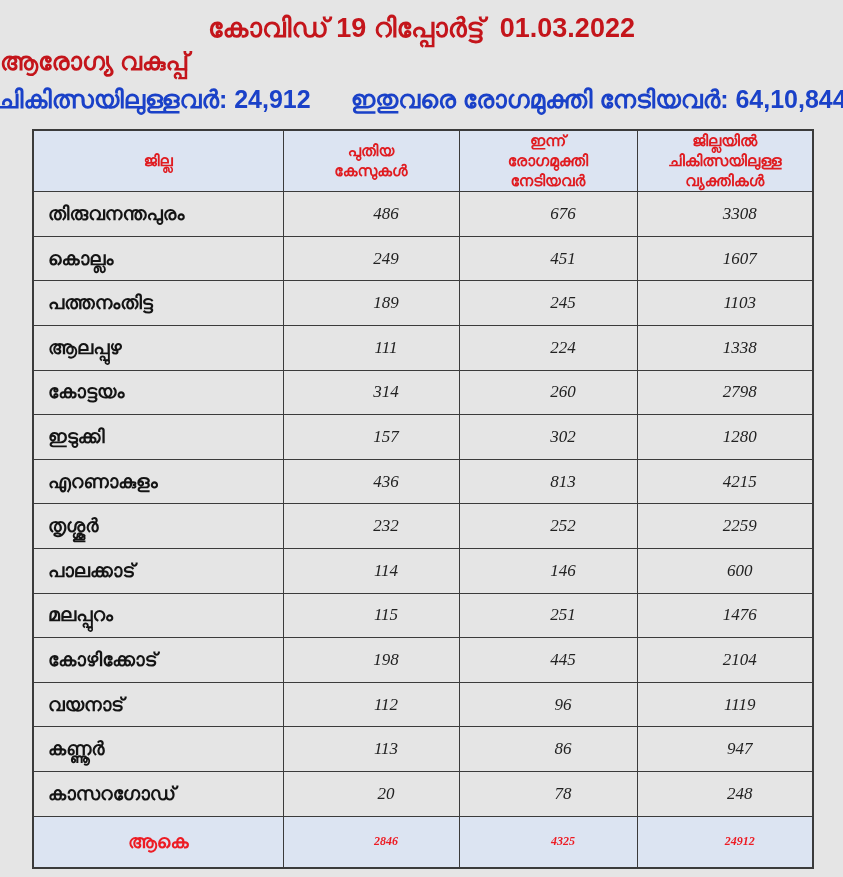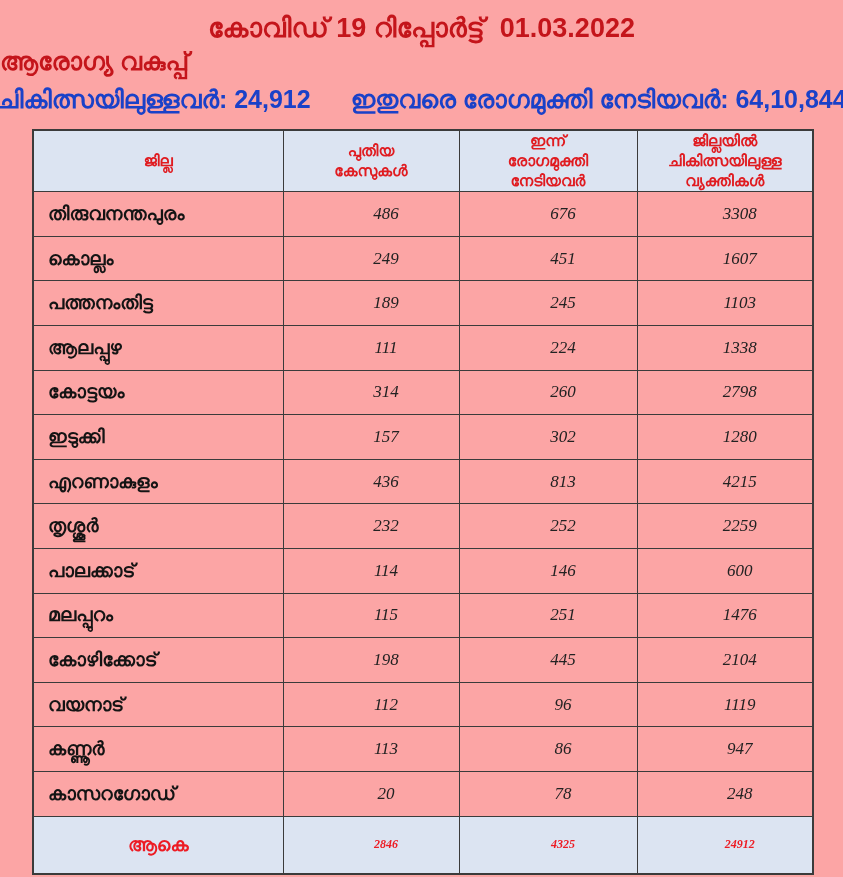--- a/index.html
+++ b/index.html
@@ -5,21 +5,21 @@
   * { box-sizing: border-box; }
   html, body {
     margin: 0; padding: 0;
     background: #ffffff;
     font-family: "Liberation Sans", sans-serif;
   }
   .page {
     position: relative;
     width: 843px;
     height: 877px;
-    background: #fca5a5;
+    background: #e5e5e5;
     overflow: hidden;
   }
   .report-title {
     margin-top: 13px;
     text-align: center;
     color: #c4151b;
     font-size: 27px;
     font-weight: bold;
     line-height: 1.15;
     white-space: pre;
@@ -73,21 +73,21 @@
     text-align: left;
   }
   td.num {
     text-align: center;
     font-family: "Liberation Serif", serif;
     font-style: italic;
     font-size: 17px;
     color: #222222;
     padding-left: 30px;
   }
-  tr.total-row { height: 58px; }
+  tr.total-row { height: 52px; }
   tr.total-row td { background: #dce4f2; }
   td.total-label {
     text-align: center;
     color: #ed1c24;
     font-size: 19px;
     font-weight: bold;
   }
   tr.total-row td.num {
     color: #ed1c24;
     font-weight: bold;

